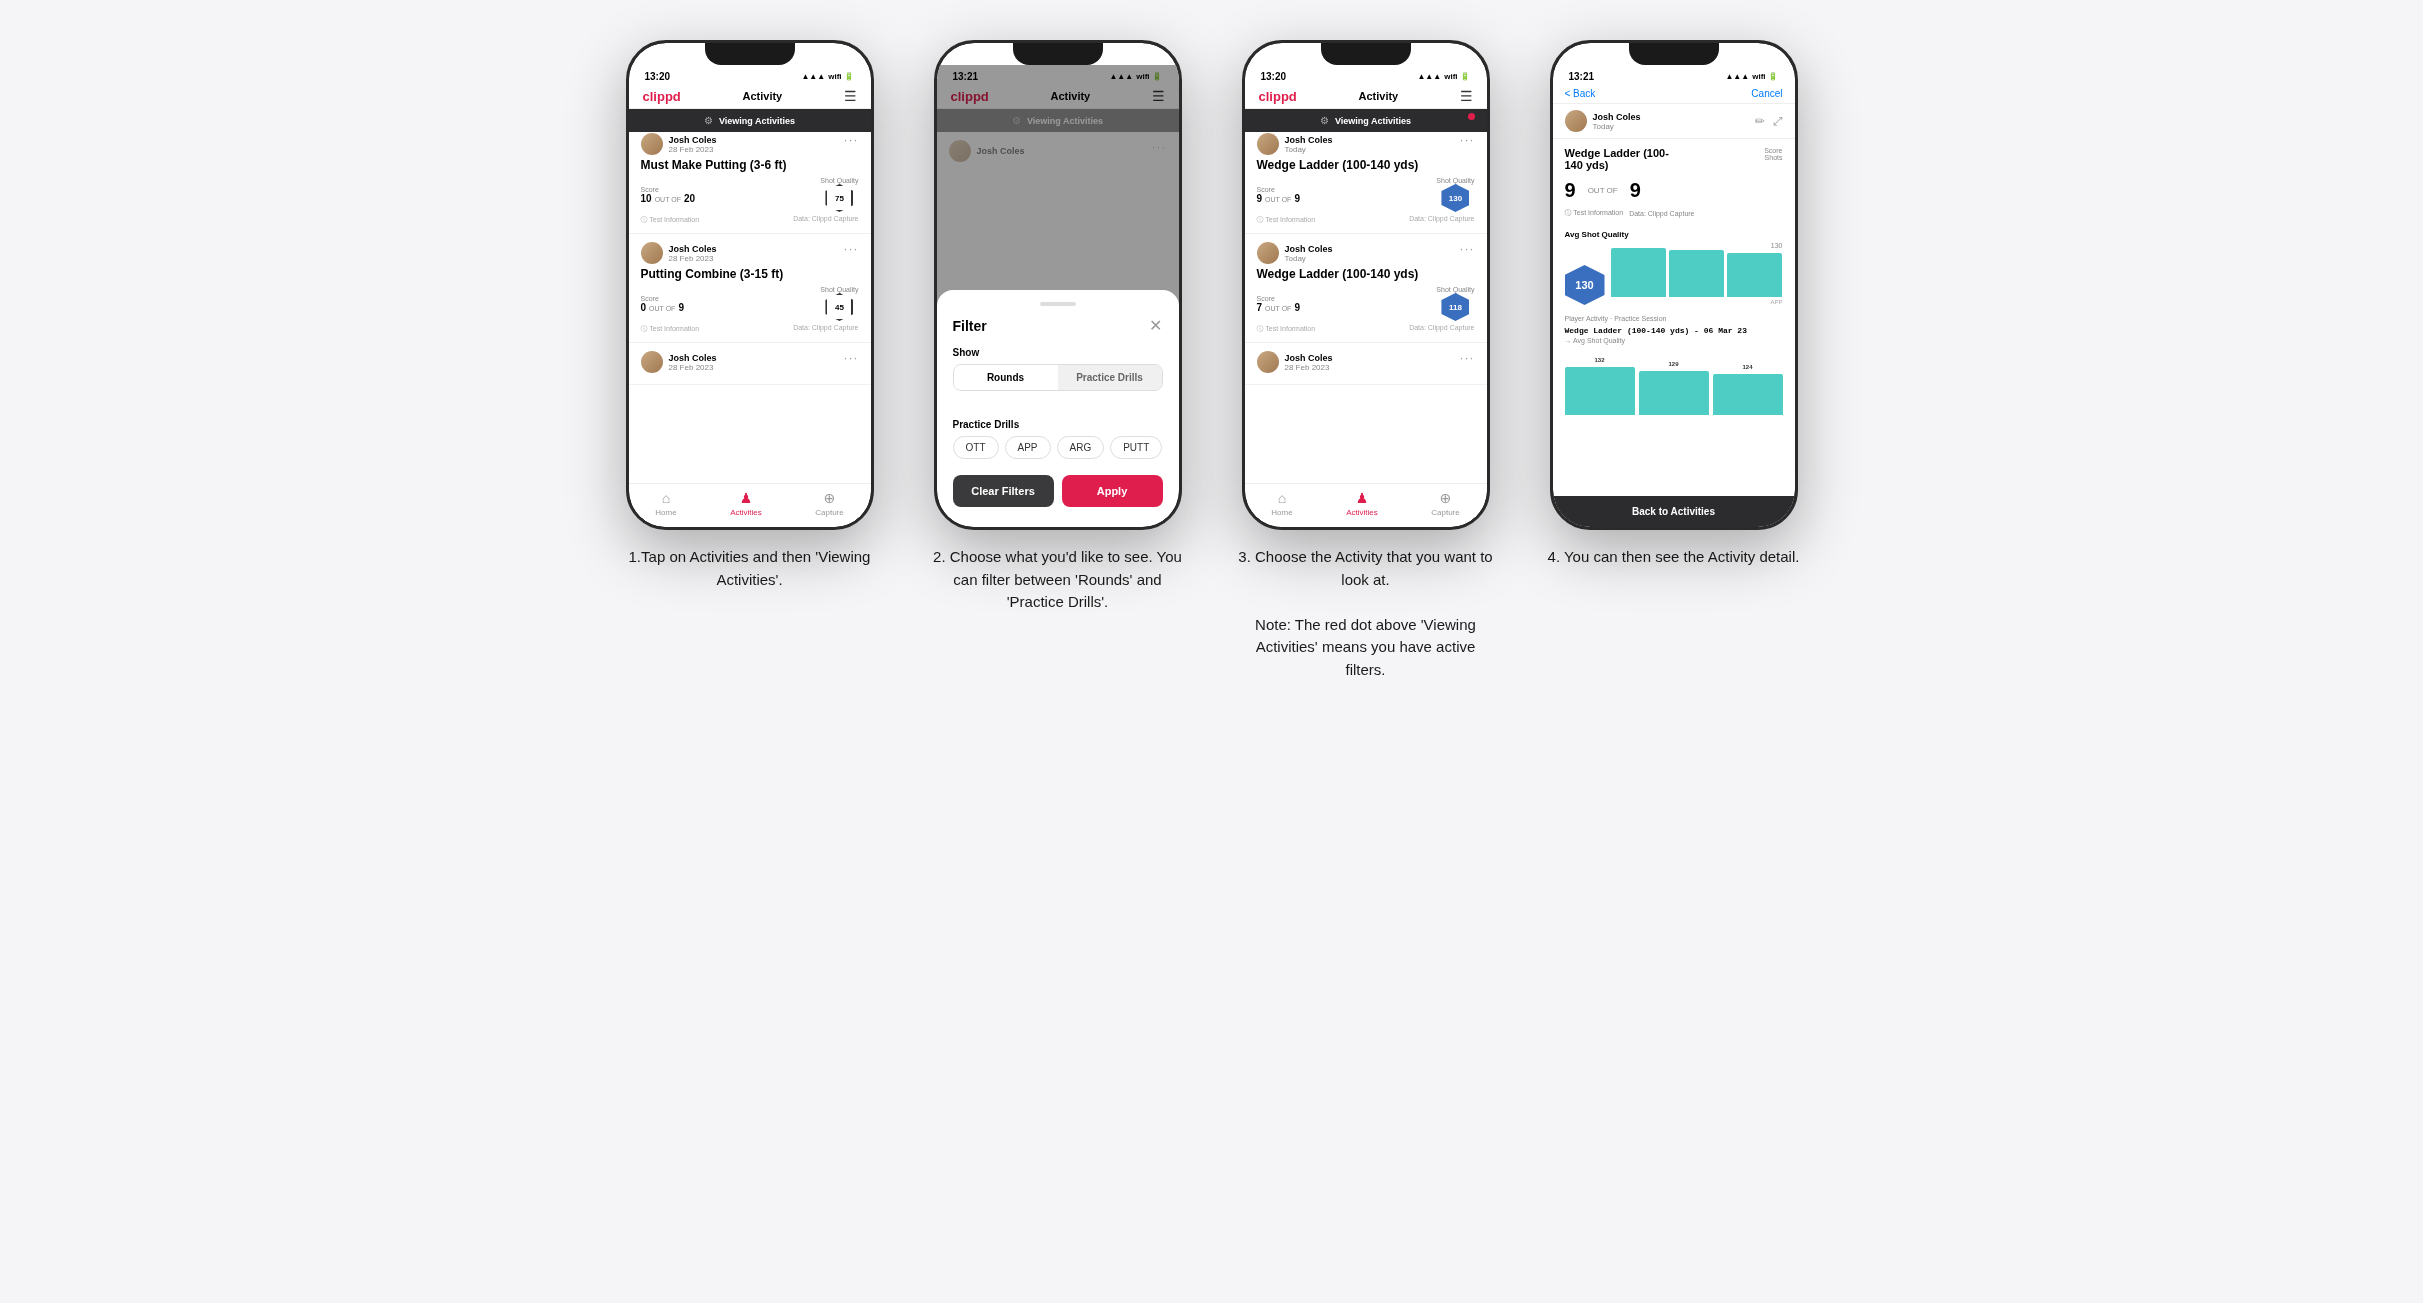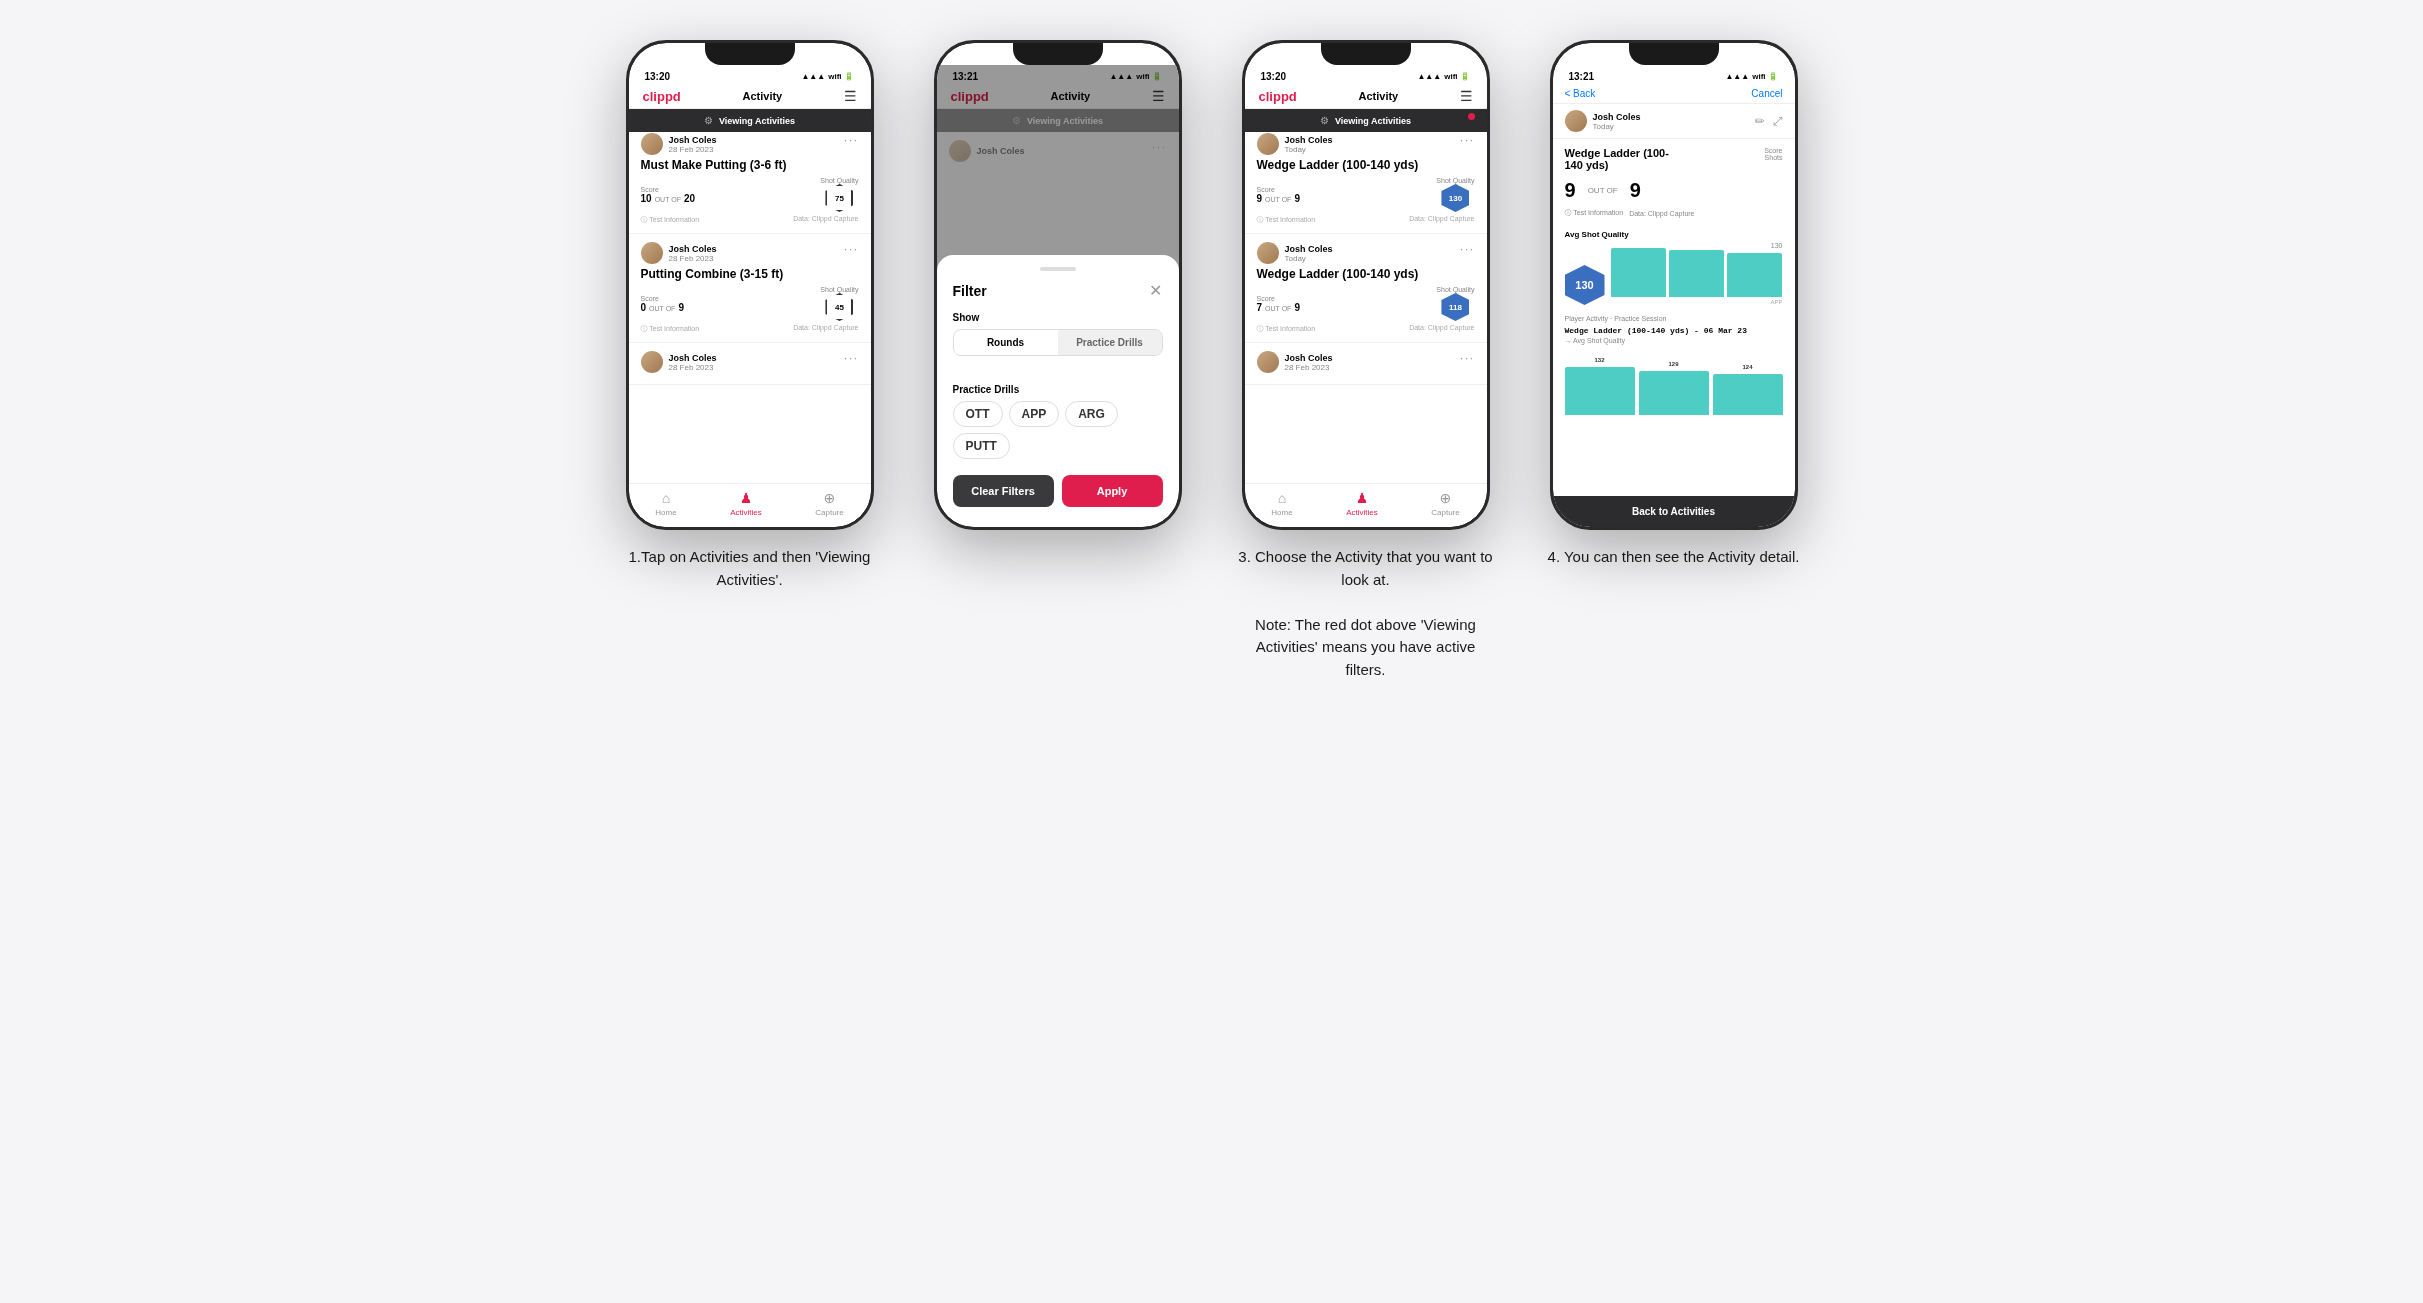--- a/index.html
+++ b/index.html
@@ -243,22 +243,22 @@
     .filter-chips {
       display: flex;
       gap: 6px;
       flex-wrap: wrap;
       margin-bottom: 16px;
     }
     .filter-chip {
       padding: 5px 12px;
       border: 1px solid #ddd;
       border-radius: 20px;
-      font-size: 12px;
-      font-weight: 700;
+      font-size: 10px;
+      font-weight: 400;
       color: #333;
       cursor: pointer;
     }
     .modal-footer {
       display: flex;
       gap: 8px;
     }
     .btn-clear {
       flex: 1;
       padding: 10px;
@@ -618,20 +618,21 @@
               </div>
               <div class="modal-footer">
                 <button class="btn-clear">Clear Filters</button>
                 <button class="btn-apply">Apply</button>
               </div>
             </div>
           </div>
         </div>
       </div>
     </div>
+    <div class="caption">2. Choose what you'd like to see. You can filter between 'Rounds' and 'Practice Drills'.</div>
   </div>
 
   <div class="phone-section">
     <div class="phone-frame">
       <div class="phone-screen">
         <div class="phone-notch"></div>
         <div class="screen-content">
           <div class="status-bar">
             <span class="time">13:20</span>
             <div class="status-icons">

